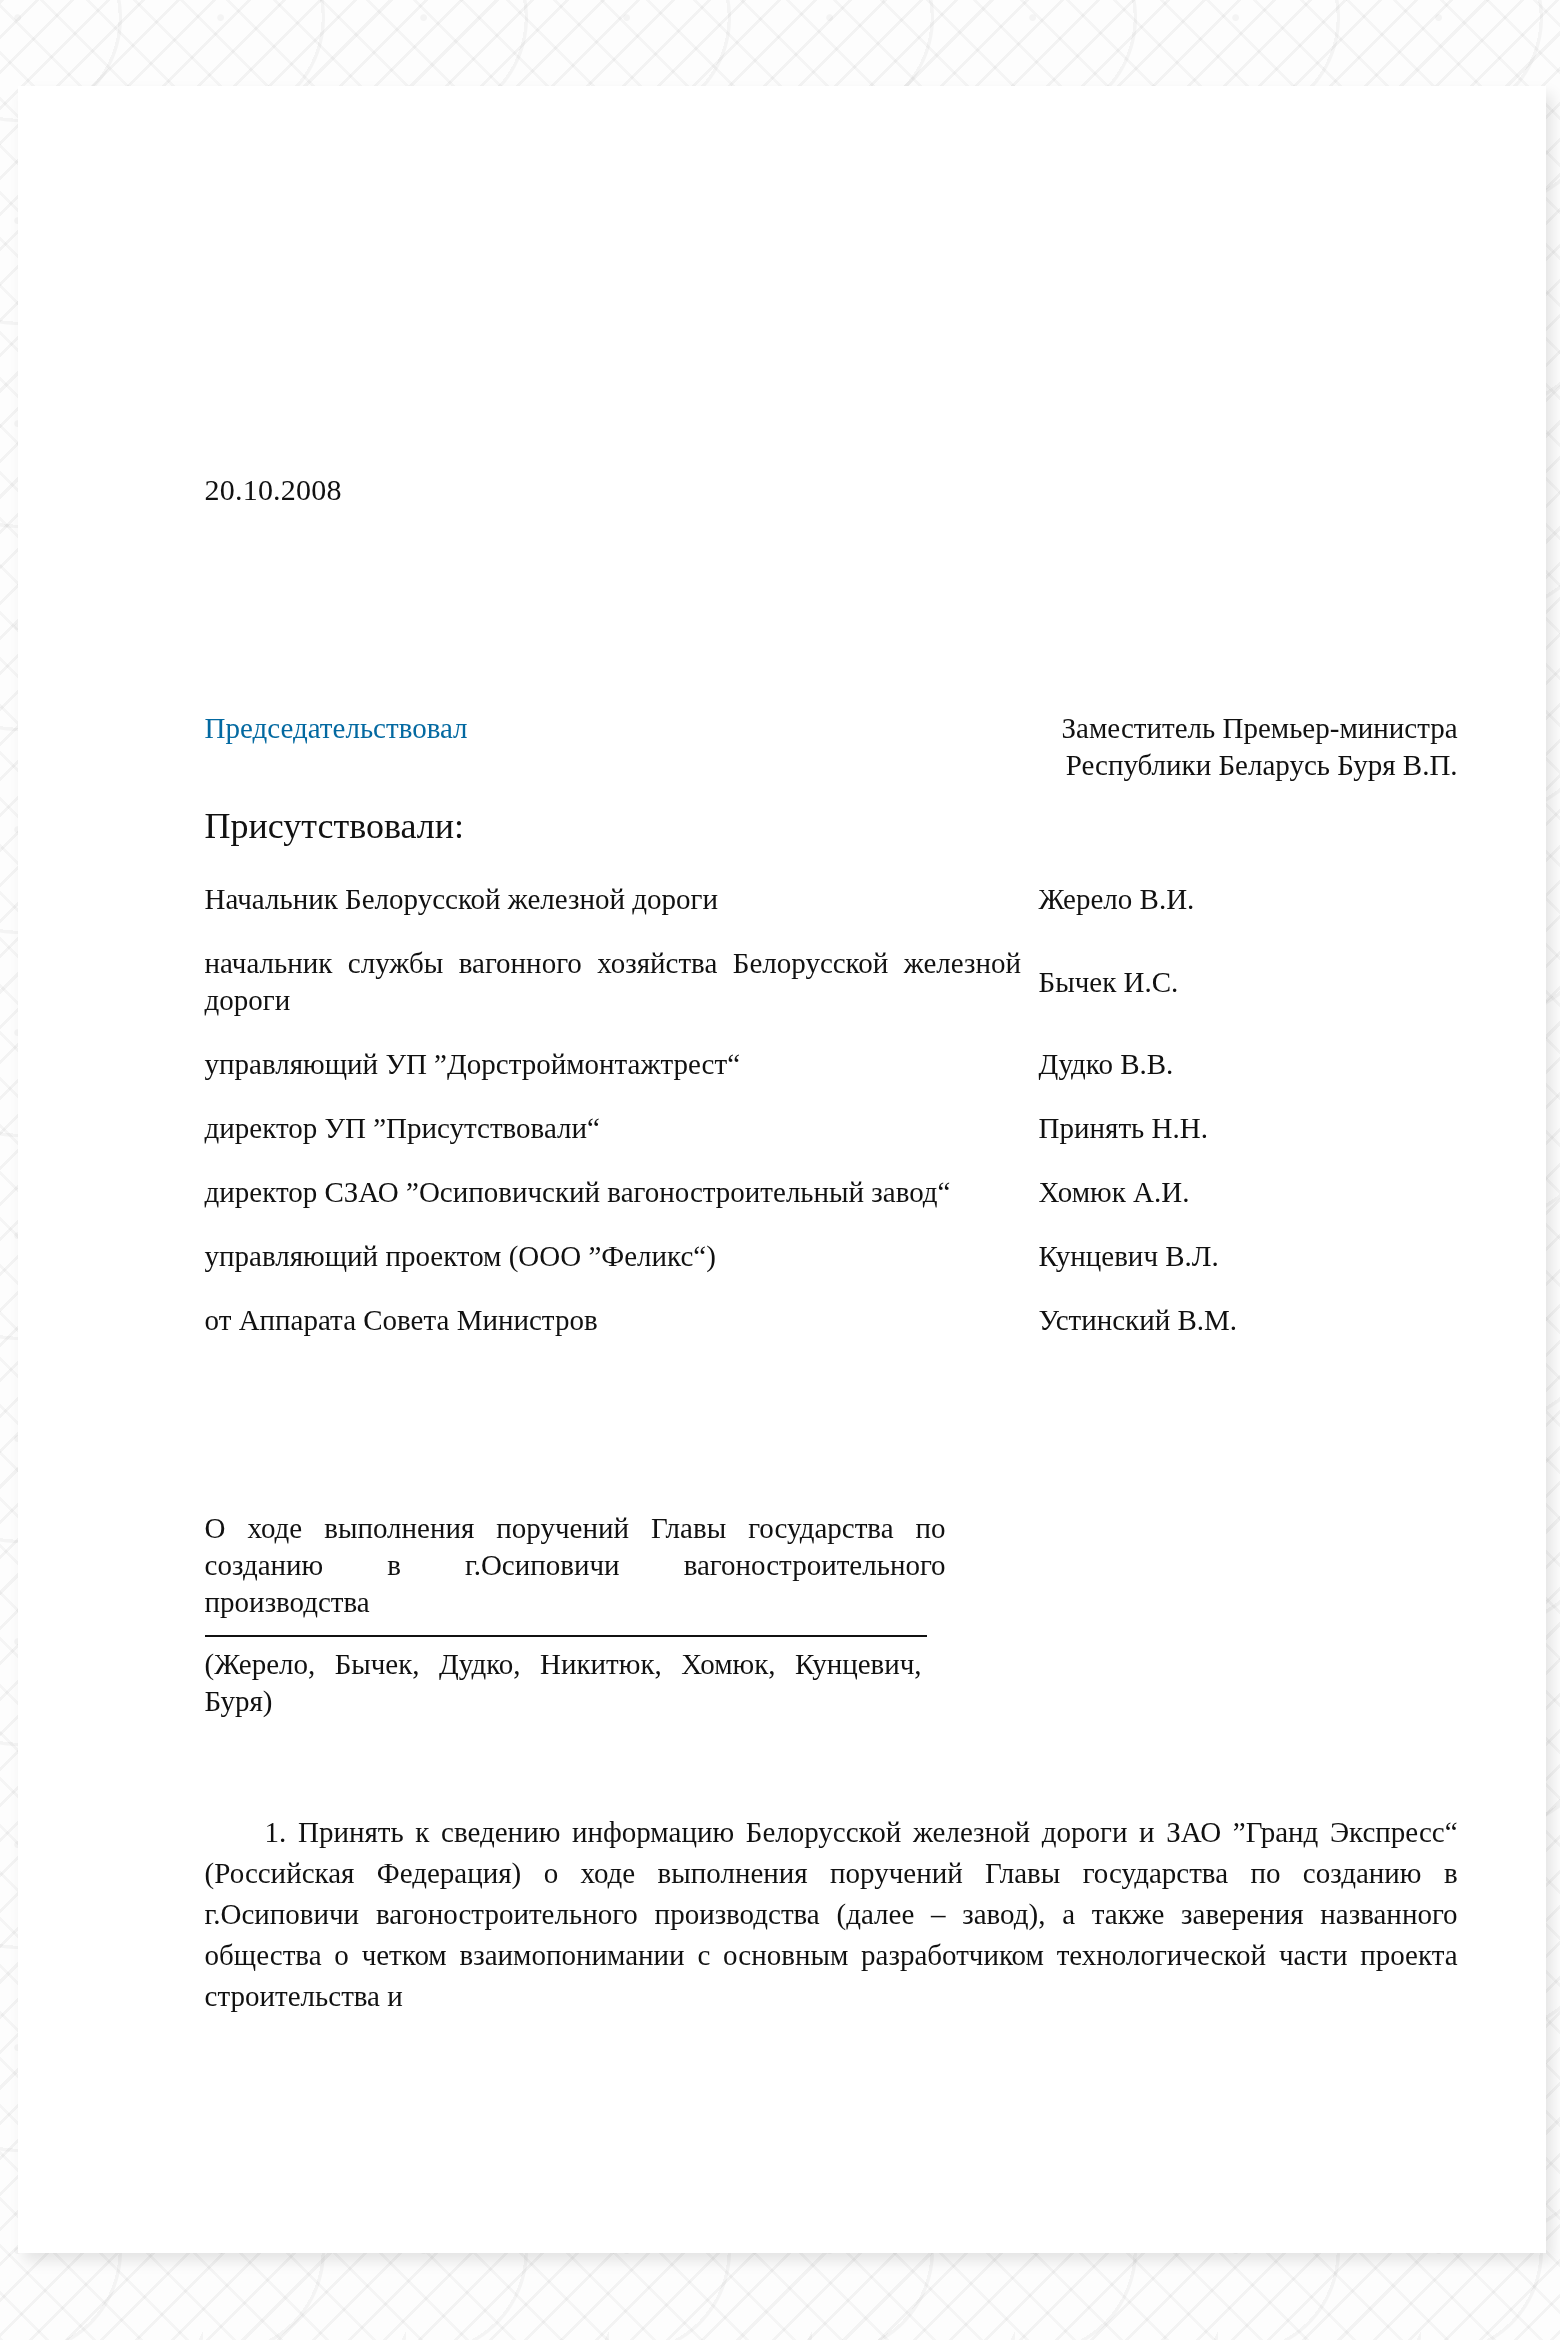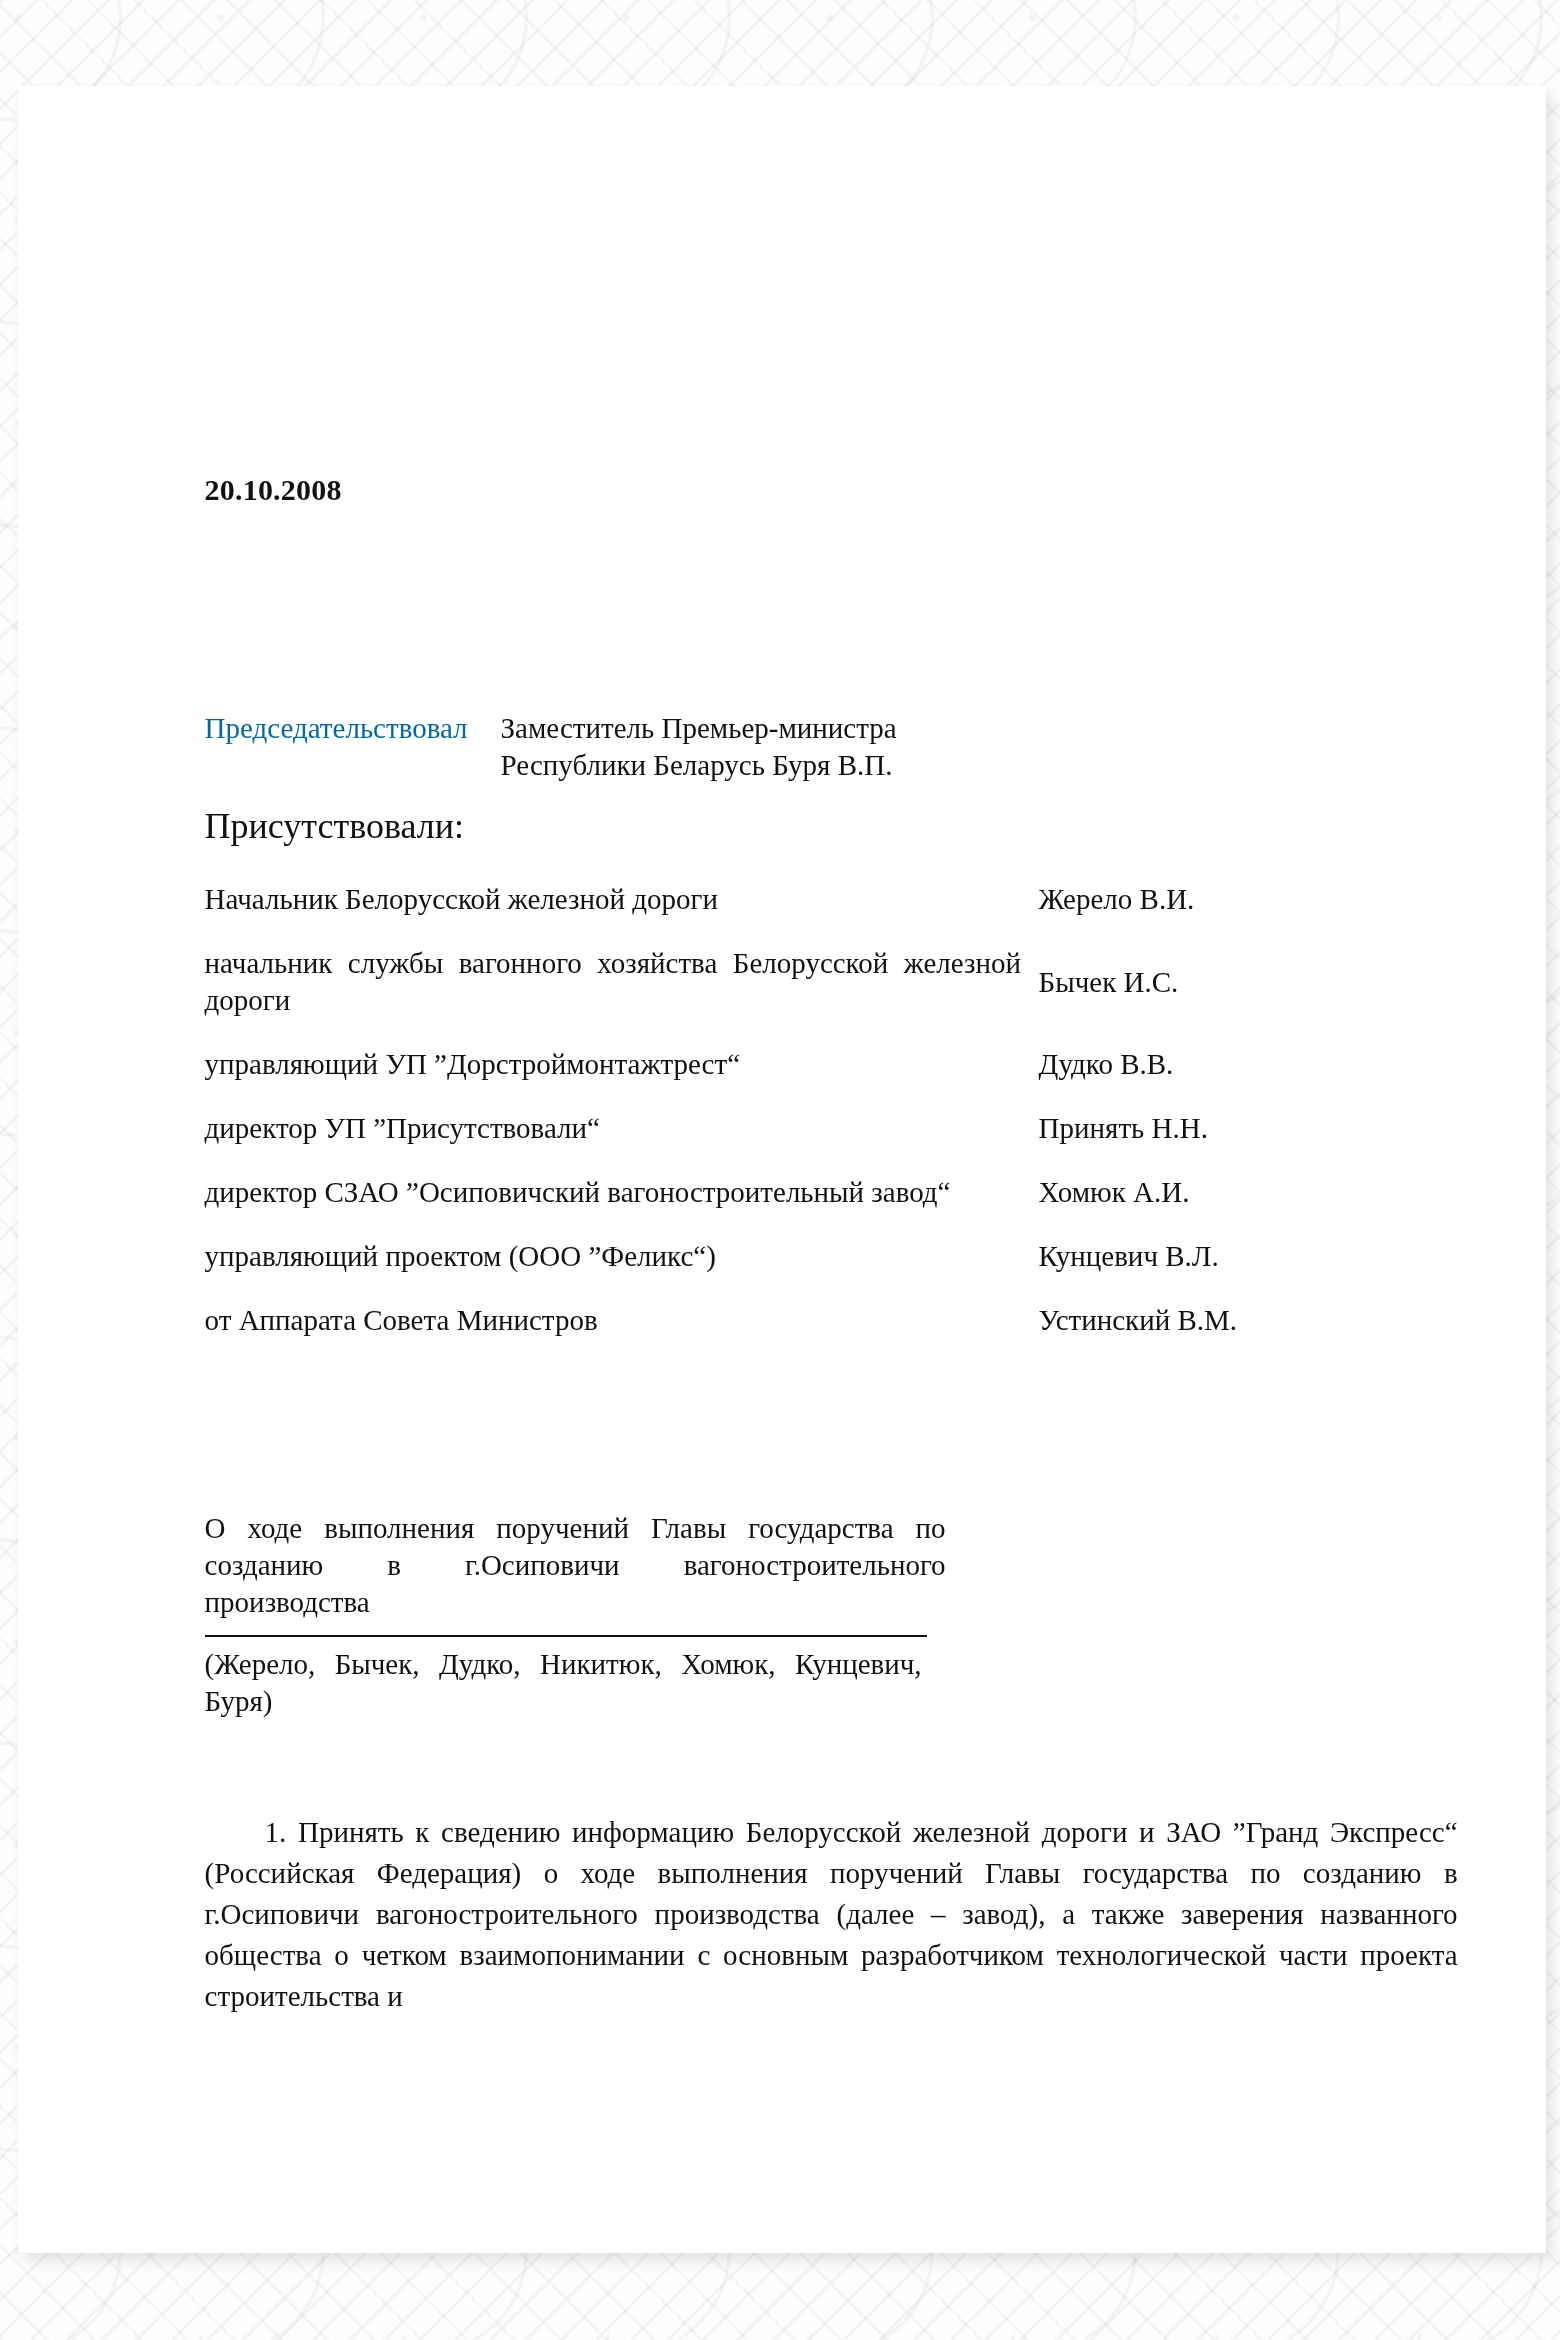--- a/index.html
+++ b/index.html
@@ -62,21 +62,20 @@
   }
 
   .doc-date {
     position: absolute;
     top: 384px;
     left: 0;
     font-size: 30px;
     line-height: 39px;
     color: #111;
     letter-spacing: 0.2px;
-    font-weight: bold;
   }
 
   
   .chair-row {
     position: absolute;
     top: 624px;
     left: 0;
     width: 1253px;
     display: flex;
   }
@@ -85,20 +84,21 @@
     flex: 0 0 296px;
     font-size: 29px;
     line-height: 37px;
     color: #0369a1;
   }
   .chair-value {
     flex: 1;
     font-size: 29px;
     line-height: 37px;
     color: #111;
+    text-align: right;
   }
   .chair-value div { white-space: nowrap; }
 
   .attendees-heading {
     position: absolute;
     top: 722px;
     left: 0;
     font-size: 36px;
     line-height: 37px;
     color: #111;

